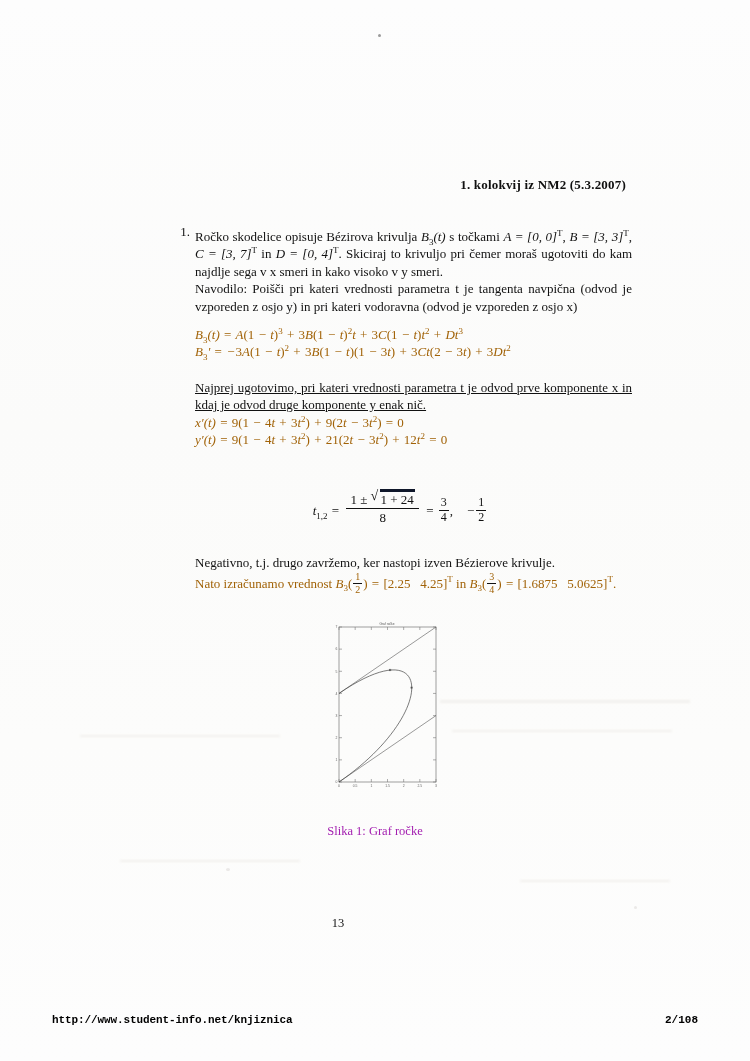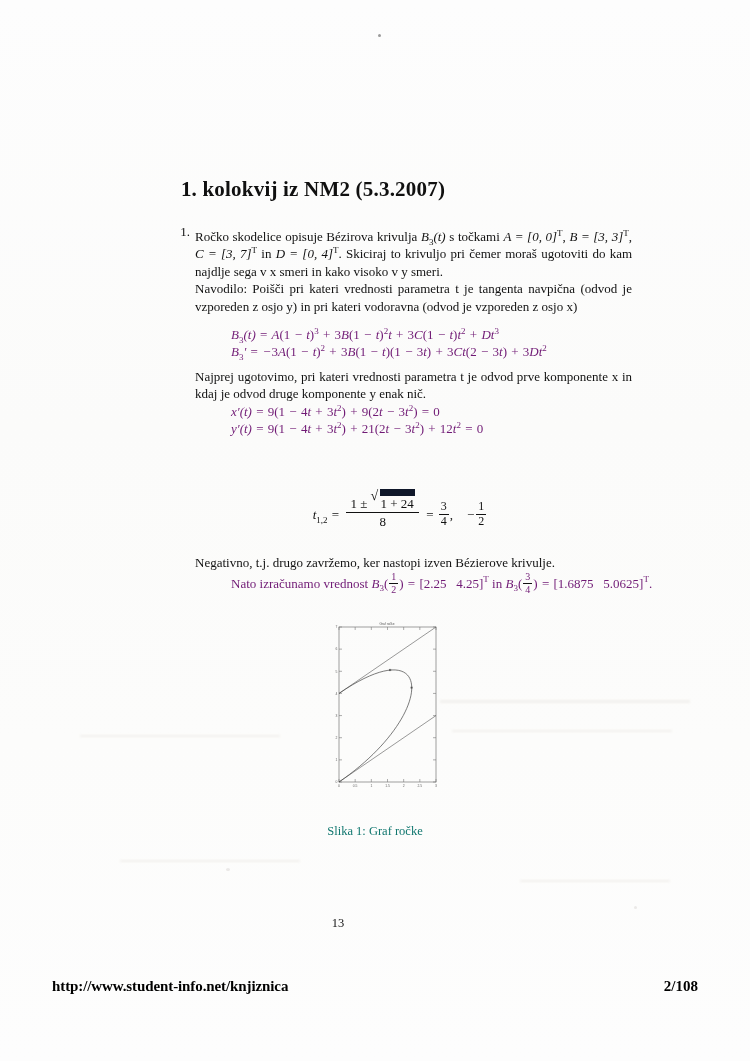--- a/index.html
+++ b/index.html
@@ -42,23 +42,23 @@
   .content {
     position: absolute;
     left: 0; top: 0; right: 0; bottom: 0;
   }
 
   .doc-title {
     position: absolute;
     left: 0;
     top: 177px;
     width: 626px;
-    text-align: center;
+    text-align: right;
     font-weight: bold;
-    font-size: 21px;
+    font-size: 13px;
     letter-spacing: .2px;
     color: #101010;
   }
 
   .item {
     position: absolute;
     left: 168px;
     top: 224px;
     width: 464px;
   }
@@ -83,23 +83,22 @@
     line-height: 17.4px;
     color: #111;
     text-align: justify;
     margin: 0;
   }
   .para-block { }
 
   .line {
     font-size: 13px;
     line-height: 17.4px;
-    color: #701a75;
+    color: #a16207;
     white-space: nowrap;
-    margin-left: 36px;
   }
 
   
   .mi { font-family: "Liberation Serif", serif; font-style: italic; }
   .mo { font-style: normal; padding: 0 1px; }
   sup.m, sub.m {
     font-size: 9px;
     font-style: normal;
     line-height: 0;
   }
@@ -140,21 +139,21 @@
     padding-left: 9px;
   }
   .sqrt::before {
     content: "\221A";
     position: absolute;
     left: 0;
     top: -1px;
     font-size: 14px;
   }
   .sqrt > .rad {
-    border-top: 7px solid #0f172a;
+    border-top: 3px solid #0f172a;
     padding: 0 1px 0 1px;
     display: inline-block;
     margin-top: 0px;
   }
 
   
   .figure {
     position: absolute;
     left: 331px;
     top: 620px;
@@ -163,42 +162,42 @@
   }
   .figure svg { display: block; }
 
   .figure-caption {
     position: absolute;
     left: 0;
     top: 824px;
     width: 750px;
     text-align: center;
     font-size: 12.5px;
-    color: #0f766e;
+    color: #a21caf;
   }
 
   .page-number {
     position: absolute;
     left: 0;
     top: 916px;
     width: 676px;
     text-align: center;
     font-size: 12.5px;
     color: #111;
   }
 
   .footer {
     position: absolute;
     left: 52px;
     right: 52px;
-    top: 978px;
+    top: 1014px;
     height: 16px;
-    font-family: Liberation Serif, serif;
+    font-family: Liberation Mono, monospace;
     font-weight: bold;
-    font-size: 15px;
+    font-size: 11px;
     color: #000;
   }
   .footer-url { position: absolute; left: 0; top: 0; letter-spacing: -0.1px;}
   .footer-page { position: absolute; right: 0; top: 0; }
 
   .top-dot {
     position: absolute;
     left: 378px;
     top: 34px;
     width: 3px;
@@ -241,21 +240,21 @@
         </p>
 
         <div class="line" style="margin-top:11px;">
           <span class="mi">B</span><sub class="m">3</sub><span class="mi">(t)</span> <span class="mo">=</span> <span class="mi">A</span>(1 <span class="mo">−</span> <span class="mi">t</span>)<sup class="m">3</sup> <span class="mo">+</span> 3<span class="mi">B</span>(1 <span class="mo">−</span> <span class="mi">t</span>)<sup class="m">2</sup><span class="mi">t</span> <span class="mo">+</span> 3<span class="mi">C</span>(1 <span class="mo">−</span> <span class="mi">t</span>)<span class="mi">t</span><sup class="m">2</sup> <span class="mo">+</span> <span class="mi">Dt</span><sup class="m">3</sup>
         </div>
 
         <div class="line">
           <span class="mi">B</span><sub class="m">3</sub><span class="mi">′</span> <span class="mo">=</span> <span class="mo">−</span>3<span class="mi">A</span>(1 <span class="mo">−</span> <span class="mi">t</span>)<sup class="m">2</sup> <span class="mo">+</span> 3<span class="mi">B</span>(1 <span class="mo">−</span> <span class="mi">t</span>)(1 <span class="mo">−</span> 3<span class="mi">t</span>) <span class="mo">+</span> 3<span class="mi">Ct</span>(2 <span class="mo">−</span> 3<span class="mi">t</span>) <span class="mo">+</span> 3<span class="mi">Dt</span><sup class="m">2</sup>
         </div>
 
-        <p class="para" style="margin-top:7px;">Najprej ugotovimo, pri kateri vrednosti parametra t je odvod prve komponente x in kdaj je odvod druge komponente y enak nič.</p>
+        <p class="para" style="margin-top:18px;text-decoration:underline;">Najprej ugotovimo, pri kateri vrednosti parametra t je odvod prve komponente x in kdaj je odvod druge komponente y enak nič.</p>
 
         <div class="line">
           <span class="mi">x</span><span class="mi">′</span><span class="mi">(t)</span> <span class="mo">=</span> 9(1 <span class="mo">−</span> 4<span class="mi">t</span> <span class="mo">+</span> 3<span class="mi">t</span><sup class="m">2</sup>) <span class="mo">+</span> 9(2<span class="mi">t</span> <span class="mo">−</span> 3<span class="mi">t</span><sup class="m">2</sup>) <span class="mo">=</span> 0
         </div>
 
         <div class="line">
           <span class="mi">y</span><span class="mi">′</span><span class="mi">(t)</span> <span class="mo">=</span> 9(1 <span class="mo">−</span> 4<span class="mi">t</span> <span class="mo">+</span> 3<span class="mi">t</span><sup class="m">2</sup>) <span class="mo">+</span> 21(2<span class="mi">t</span> <span class="mo">−</span> 3<span class="mi">t</span><sup class="m">2</sup>) <span class="mo">+</span> 12<span class="mi">t</span><sup class="m">2</sup> <span class="mo">=</span> 0
         </div>
 
       </div>

